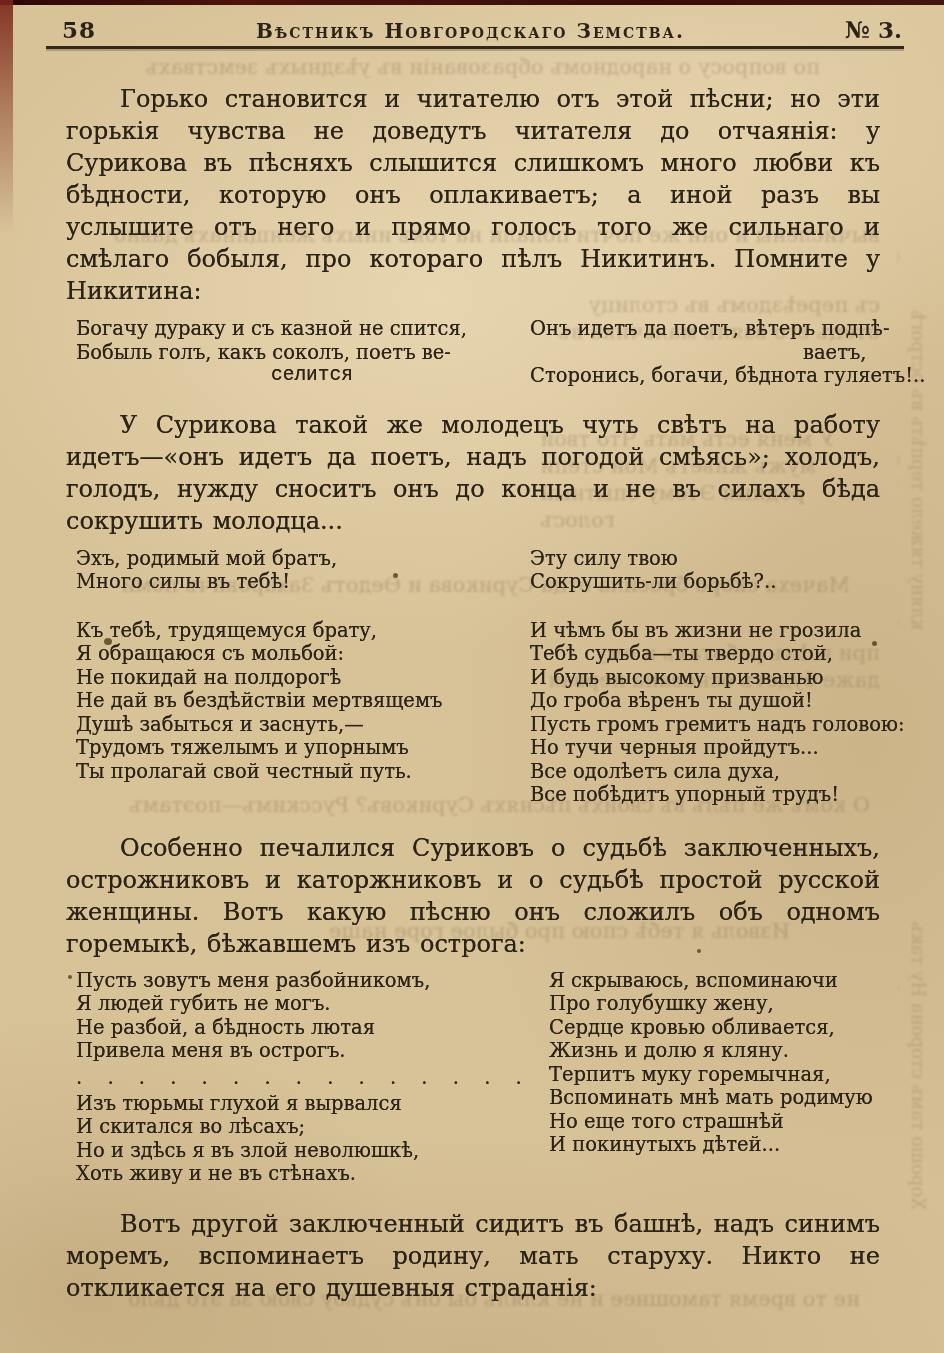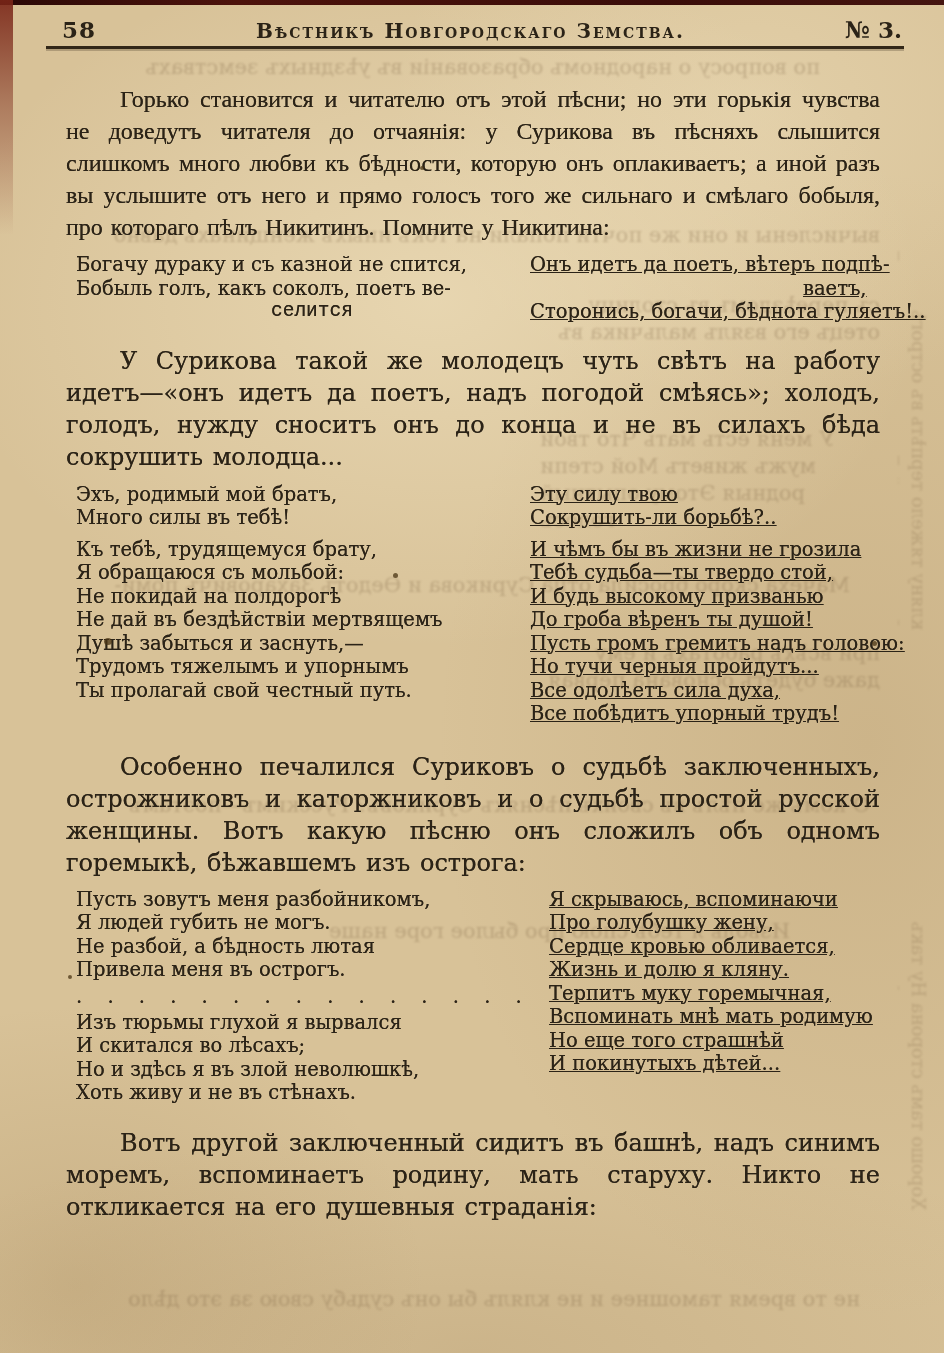--- a/index.html
+++ b/index.html
@@ -27,34 +27,34 @@
              font-variant:small-caps; letter-spacing:2px; }
   .issue   { font-size:23px; font-weight:bold; white-space:nowrap; }
   .rule { height:3px; background:#322718; margin:3px 40px 0 46px; box-shadow:0 2px 0 rgba(50,39,24,.25); position:relative; z-index:2; }
 
   .content { position:relative; padding:0 64px 0 66px; z-index:2; }
   .para {
     margin:0; text-align:justify; text-indent:54px;
     font-size:24px; line-height:32px; word-spacing:2px;
     text-shadow:0 0 .5px rgba(43,35,23,.85);
   }
-  .p1 { margin-top:34px;font-family:Liberation Serif, serif; }
+  .p1 { margin-top:34px; }
   .p2 { margin-top:21px; }
   .p3 { margin-top:22px; }
   .p4 { margin-top:25px; }
   .p5 { margin-top:22px; }
 
   .verse { display:flex; align-items:flex-start; font-size:19.5px; line-height:23.5px;
            text-shadow:0 0 .4px rgba(43,35,23,.85); }
   .v1 { margin-top:10px; }
   .v2 { margin-top:10px;justify-content:center; }
-  .v3 { margin-top:8px; }
+  .v3 { margin-top:25px; }
   .v4 { margin-top:9px;gap:19px; }
   .v-left  { width:464px; padding-left:10px; box-sizing:border-box; flex:none; }
-  .v-right { flex:1;text-decoration:underline; }
+  .v-right { flex:1; }
   .vline { white-space:nowrap; }
   .dots { word-spacing:15px; line-height:29px; letter-spacing:2px; }
 
   .bleed { position:absolute; z-index:1; pointer-events:none;
     font-size:21px; line-height:27px; color:rgba(112,87,55,.9);
     opacity:.30; transform:scaleX(-1); filter:blur(1.2px); overflow:hidden; }
   .bleed-v { writing-mode:vertical-rl; transform:scaleY(-1); font-size:18px; opacity:.26; }
 
   .speck { position:absolute; border-radius:50%; background:#4a3414; opacity:.75; z-index:3; }
 </style>

